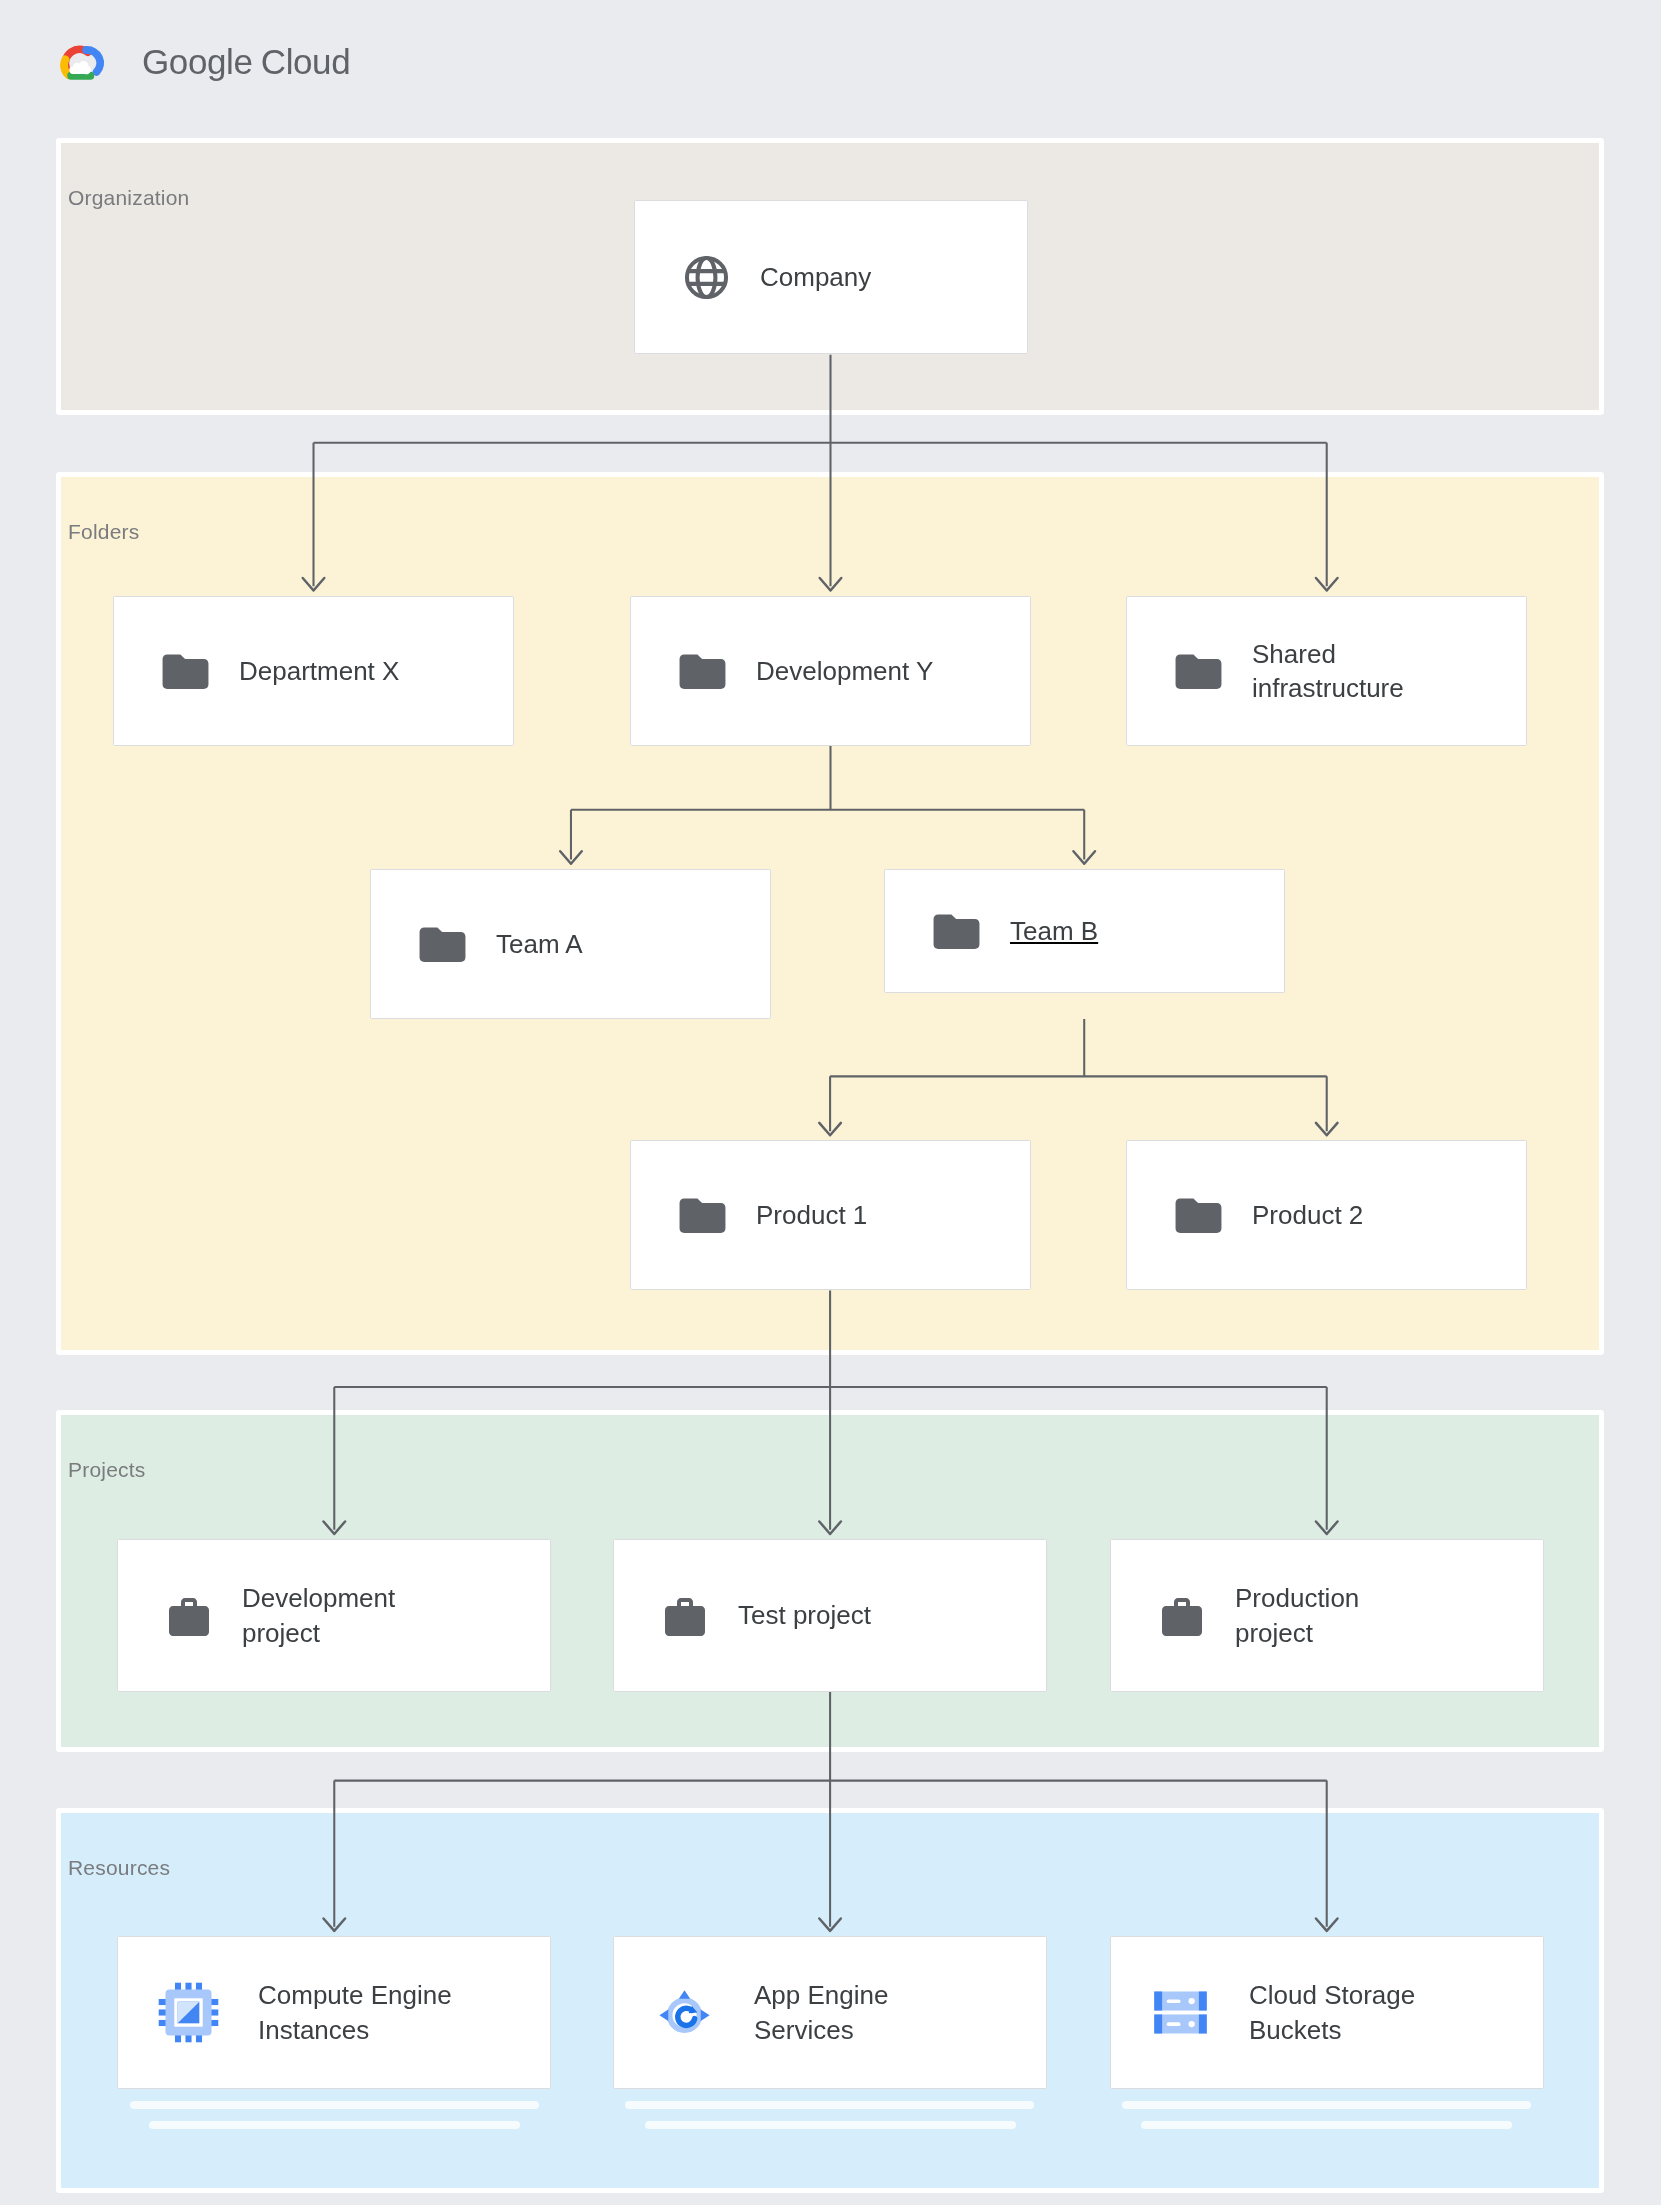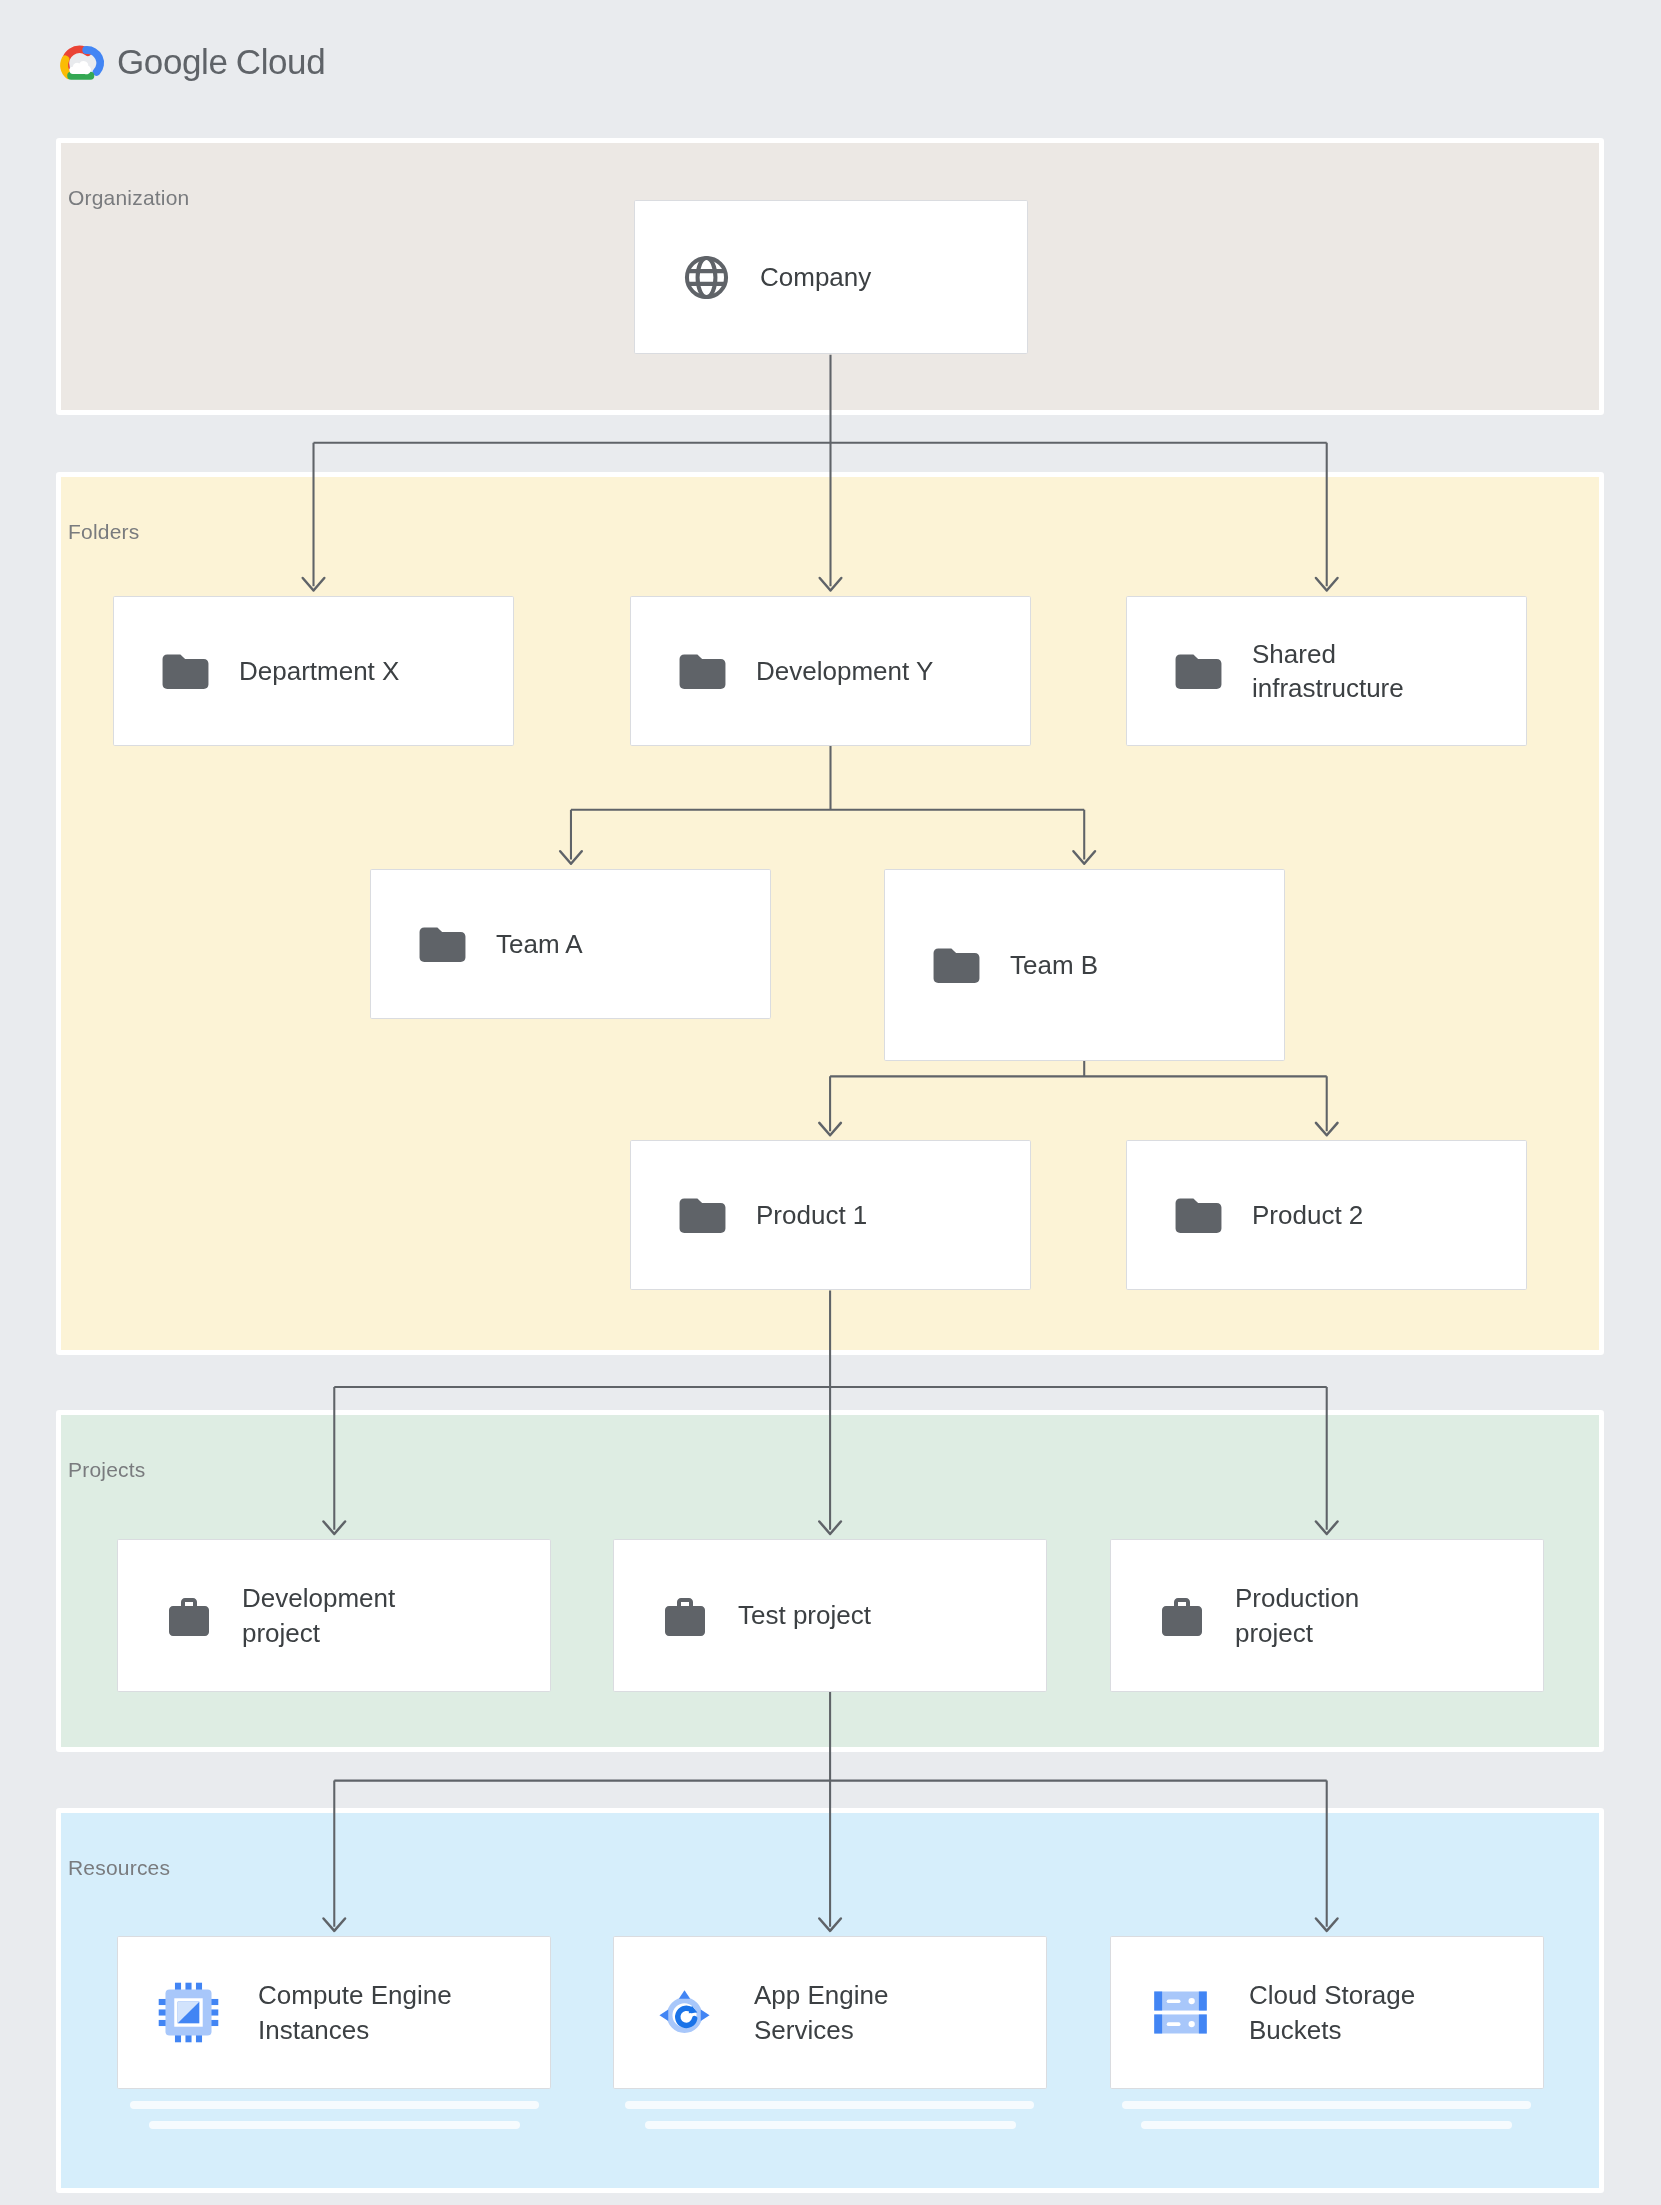--- a/index.html
+++ b/index.html
@@ -6,21 +6,21 @@
   body{
     width:1661px;height:2205px;
     background:#E9EBEE;
     font-family:"Liberation Sans", sans-serif;
     position:relative;
     -webkit-font-smoothing:antialiased;
   }
   .page{position:absolute;inset:0;}
 
   
-  .logo{position:absolute;left:50px;top:37px;display:flex;align-items:center;gap:6px;}
+  .logo{position:absolute;left:50px;top:37px;display:flex;align-items:center;gap:31px;}
   .logo-text{font-size:35px;color:#5F6368;letter-spacing:-0.4px;}
   .logo-text .w2{margin-left:8.3px;}
 
   
   .band{
     position:absolute;left:56px;width:1548px;
     border:5px solid #FFFFFF;border-radius:3.3px;
     box-sizing:border-box;
   }
   .band-org      {top:138px;height:277px;background:#ECE8E4;}
@@ -154,21 +154,21 @@
 
   <div class="card" style="left:370px;top:869px;width:401px;height:150px;">
     <span class="ic">
       <svg width="51" height="45" viewBox="0 0 24 20">
           <path d="M9.6 2 H3.4 C2.1 2 1.2 2.9 1.2 4.1 v12 c0 1.2 .9 2.1 2.2 2.1 h17.2 c1.3 0 2.2-.9 2.2-2.1 V6.2 c0-1.2-.9-2.1-2.2-2.1 h-8.8 l-2.2-2.1 z" fill="#5F6368"></path>
         </svg>
     </span>
     <span class="card-label">Team A</span>
   </div>
 
-  <div class="card" style="left:884px;top:869px;width:401px;height:192px;">
+  <div class="card" style="left:884px;top:869px;width:401px;height:124px;text-decoration:underline;">
     <span class="ic">
       <svg width="51" height="45" viewBox="0 0 24 20">
           <path d="M9.6 2 H3.4 C2.1 2 1.2 2.9 1.2 4.1 v12 c0 1.2 .9 2.1 2.2 2.1 h17.2 c1.3 0 2.2-.9 2.2-2.1 V6.2 c0-1.2-.9-2.1-2.2-2.1 h-8.8 l-2.2-2.1 z" fill="#5F6368"></path>
         </svg>
     </span>
     <span class="card-label">Team B</span>
   </div>
 
   <div class="card" style="left:630px;top:1140px;width:401px;height:150px;">
     <span class="ic">

